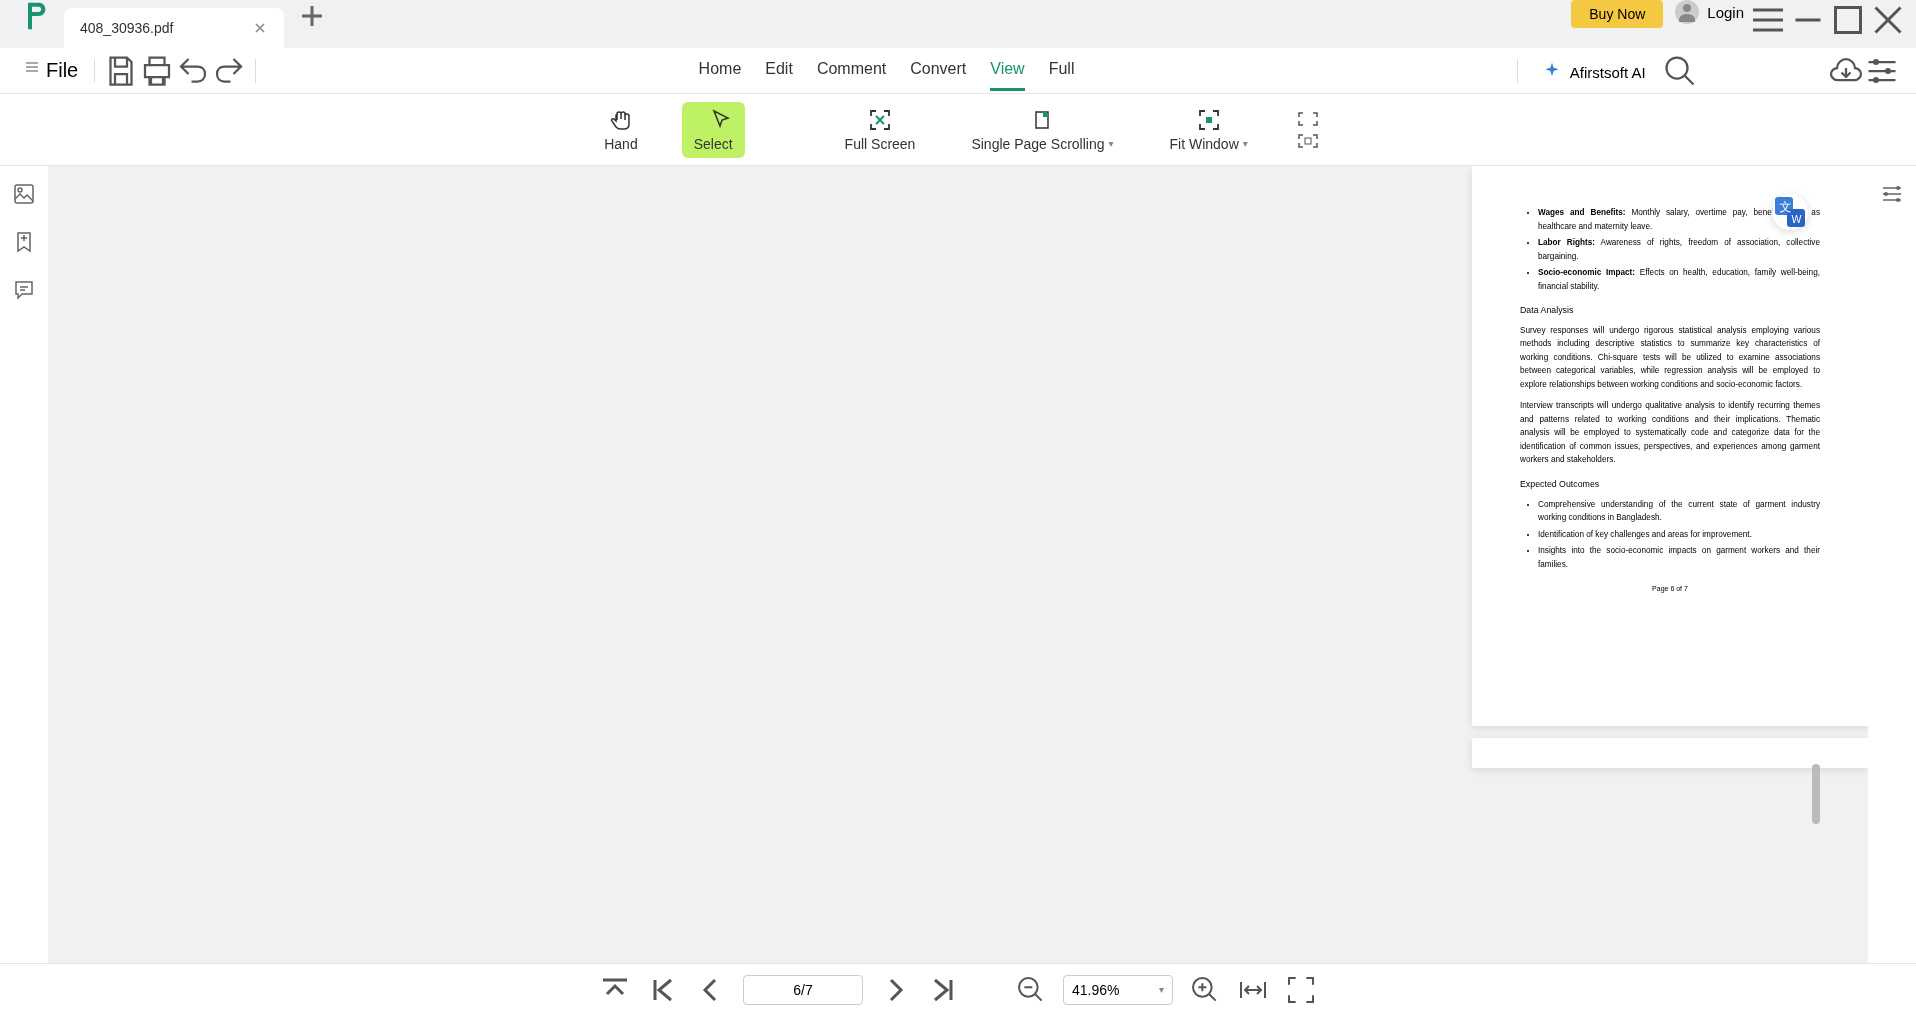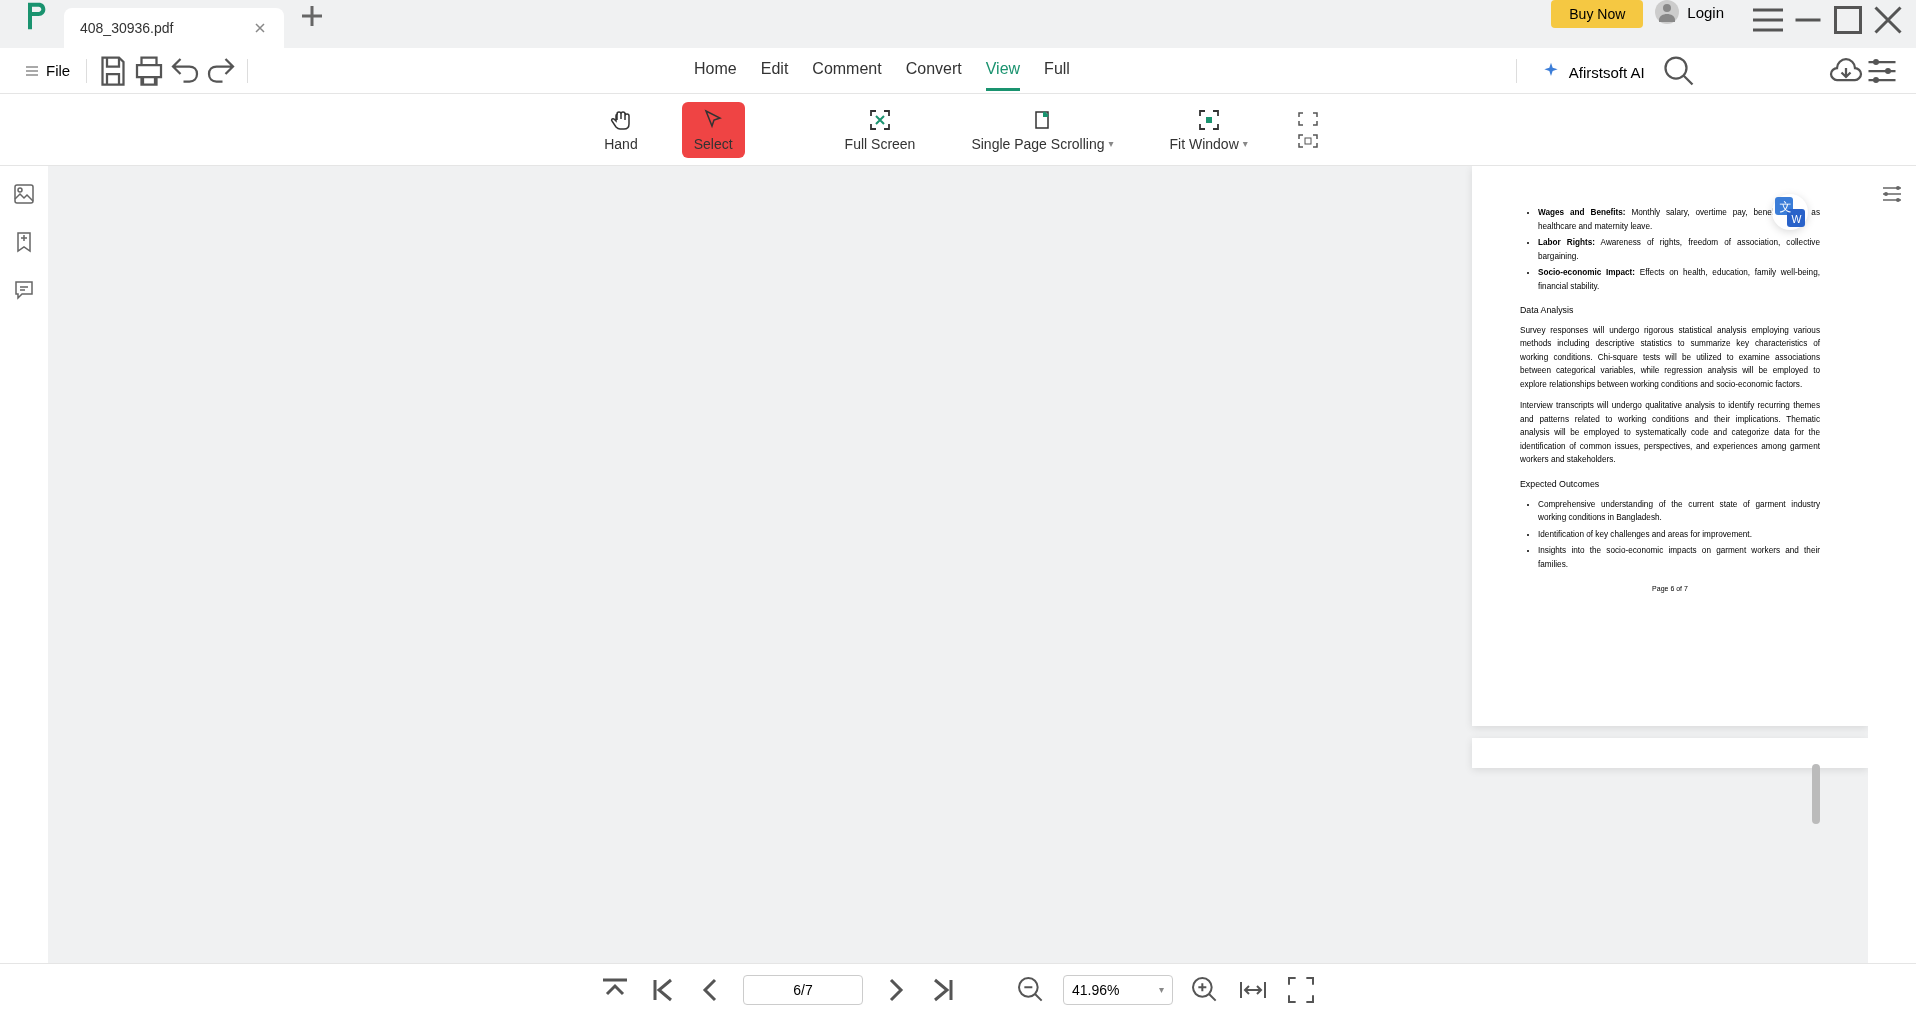--- a/index.html
+++ b/index.html
@@ -7,40 +7,40 @@
     
     
     .title-bar { height: 48px; background: #f0f1f2; display: flex; align-items: flex-start; padding: 0 8px; }
     .logo { width: 32px; height: 32px; margin: 0 12px; display: flex; align-items: center; justify-content: center; }
     .tab { background: #fff; border-radius: 8px 8px 0 0; height: 40px; display: flex; align-items: center; padding: 0 16px; margin-top: 8px; min-width: 220px; }
     .tab-title { font-size: 14px; color: #333; flex: 1; }
     .tab-close { width: 16px; height: 16px; cursor: pointer; color: #888; margin-left: 12px; }
     .new-tab { width: 32px; height: 32px; display: flex; align-items: center; justify-content: center; margin-left: 12px; color: #666; font-size: 20px; cursor: pointer; }
     .title-spacer { flex: 1; }
     .buy-now { background: #f5c842; padding: 6px 18px; border-radius: 4px; font-size: 14px; font-weight: 500; cursor: pointer; margin-right: 12px; }
-    .login-btn { display: flex; align-items: center; gap: 8px; font-size: 15px; cursor: pointer; margin-right: 24px; }
+    .login-btn { display: flex; align-items: center; gap: 8px; font-size: 15px; cursor: pointer; margin-right: 4px; }
     .avatar { width: 24px; height: 24px; border-radius: 50%; background: #ccc; display: flex; align-items: center; justify-content: center; }
     .win-btn { width: 40px; height: 40px; display: flex; align-items: center; justify-content: center; cursor: pointer; color: #555; }
     
     
     .menu-bar { height: 46px; background: #fff; display: flex; align-items: center; padding: 0 16px; border-bottom: 1px solid #e5e5e5; }
-    .file-menu { display: flex; align-items: flex-end; gap: 6px; font-size: 15px; cursor: pointer; padding: 0 8px; }
+    .file-menu { display: flex; align-items: flex-start; gap: 6px; font-size: 20px; cursor: pointer; padding: 0 8px; }
     .divider { width: 1px; height: 24px; background: #ddd; margin: 0 8px; }
     .icon-btn { width: 36px; height: 36px; display: flex; align-items: center; justify-content: center; cursor: pointer; color: #555; }
     .menu-spacer { flex: 1; }
     .menu-tabs { display: flex; gap: 24px; }
     .menu-tab { font-size: 16px; color: #333; cursor: pointer; padding: 10px 0; border-bottom: 3px solid transparent; }
     .menu-tab.active { color: #1a936f; border-bottom-color: #1a936f; }
     .ai-btn { display: flex; align-items: flex-end; gap: 8px; font-size: 15px; cursor: pointer; margin: 0 16px; }
     .ai-icon { width: 20px; height: 20px; }
     
     
     .toolbar { height: 72px; background: #fff; display: flex; align-items: center; justify-content: center; gap: 32px; border-bottom: 1px solid #e5e5e5; }
     .tool-btn { display: flex; flex-direction: column; align-items: center; gap: 4px; padding: 6px 12px; cursor: pointer; border-radius: 6px; }
-    .tool-btn.active { background: #ef4444; }
+    .tool-btn.active { background: #bef264; align-items: flex-end; }
     .tool-icon { width: 24px; height: 24px; display: flex; align-items: center; justify-content: center; }
     .tool-label { font-size: 14px; color: #333; display: flex; align-items: center; gap: 4px; }
     .dropdown-arrow { font-size: 10px; color: #888; }
     .tool-icon-only { display: flex; flex-direction: column; gap: 4px; cursor: pointer; padding: 4px; }
     .small-tool-icon { width: 24px; height: 18px; display: flex; align-items: center; justify-content: center; }
     
     
     .main { display: flex; height: 797px; }
     .left-sidebar { width: 48px; background: #fff; display: flex; flex-direction: column; align-items: center; padding-top: 16px; gap: 24px; }
     .sidebar-icon { width: 24px; height: 24px; cursor: pointer; color: #666; }

